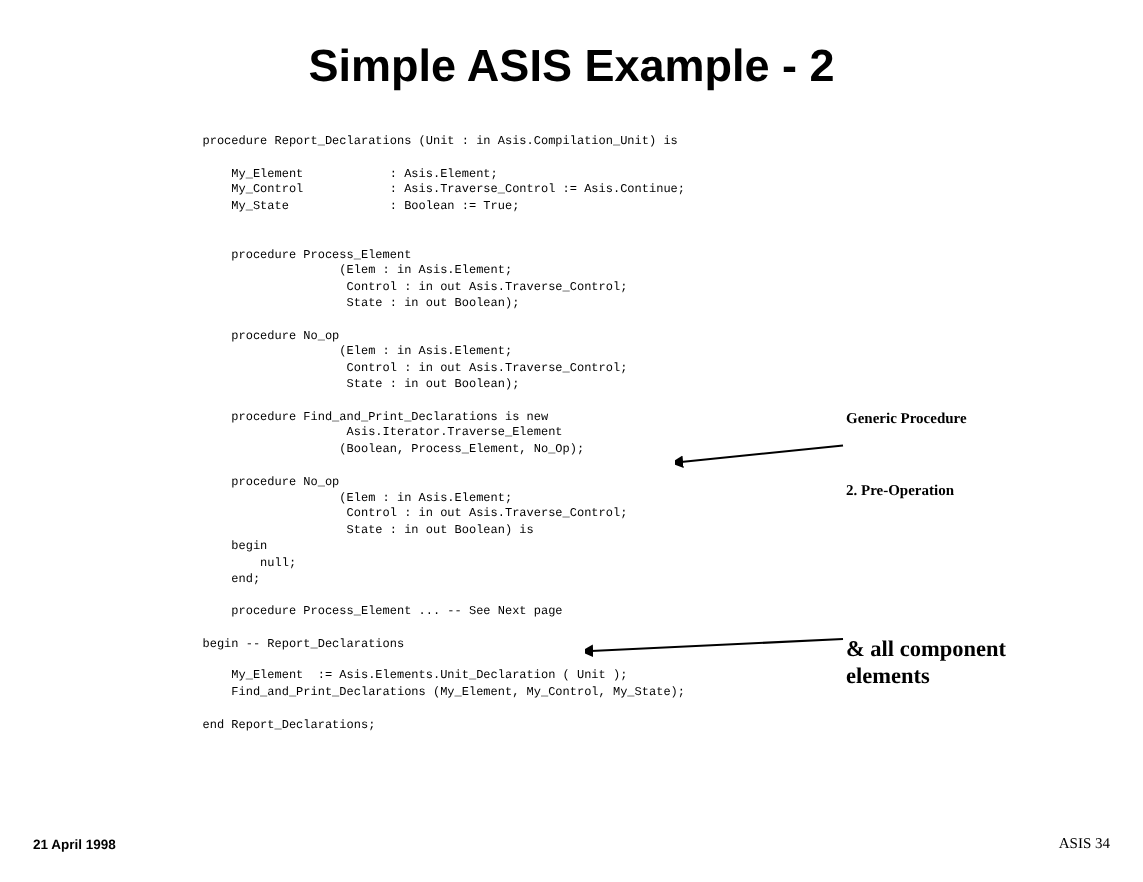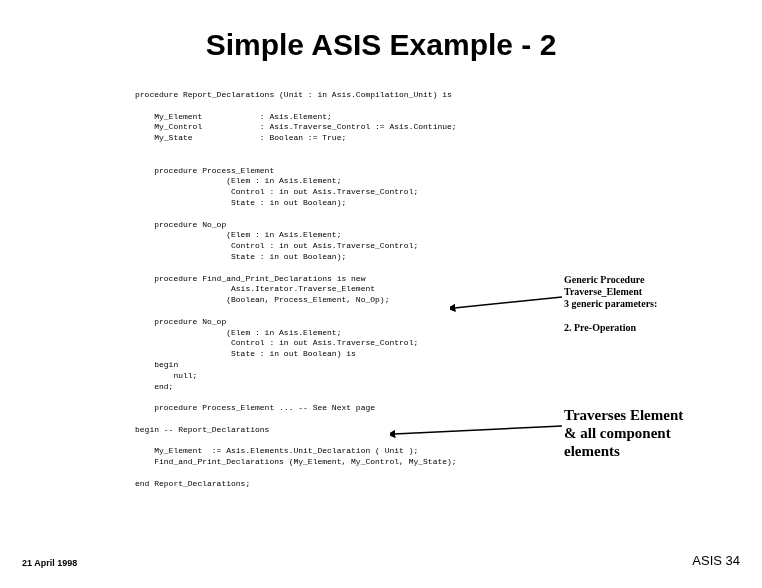--- a/index.html
+++ b/index.html
@@ -64,22 +64,22 @@
     left: 22px;
     bottom: 20px;
     font-family: Arial, Helvetica, sans-serif;
     font-size: 9px;
     font-weight: bold;
   }
   .footer-right {
     position: absolute;
     right: 22px;
     bottom: 20px;
-    font-family: Liberation Sans, sans-serif;
-    font-size: 13px;
+    font-family: Liberation Serif, serif;
+    font-size: 10px;
   }
   svg.arrow {
     position: absolute;
     pointer-events: none;
   }
 </style>
 </head>
 <body>
 
 <div class="slide">
@@ -119,28 +119,28 @@
 
 begin -- Report_Declarations
 
     My_Element  := Asis.Elements.Unit_Declaration ( Unit );
     Find_and_Print_Declarations (My_Element, My_Control, My_State);
 
 end Report_Declarations;</div>
 
   <div class="annotation1">
     <span>Generic Procedure</span><br>
-    <span>Traverse_Element</span><br>
-    <span>3 generic parameters:</span><br>
+    <br>
+    <br>
     <br>
     <span>2.  Pre-Operation</span><br>
   </div>
 
   <div class="annotation2">
-    <span>Traverses Element</span><br>
+    <br>
     <span>&amp; all component</span><br>
     <span>elements</span>
   </div>
 
   <svg class="arrow" style="left:450px; top:292px; width:114px; height:22px;">
     <defs>
       <marker id="ah1" markerWidth="8" markerHeight="8" refX="1" refY="3" orient="auto">
         <polygon points="0,0 6,3 0,6" fill="#000"></polygon>
       </marker>
     </defs>

